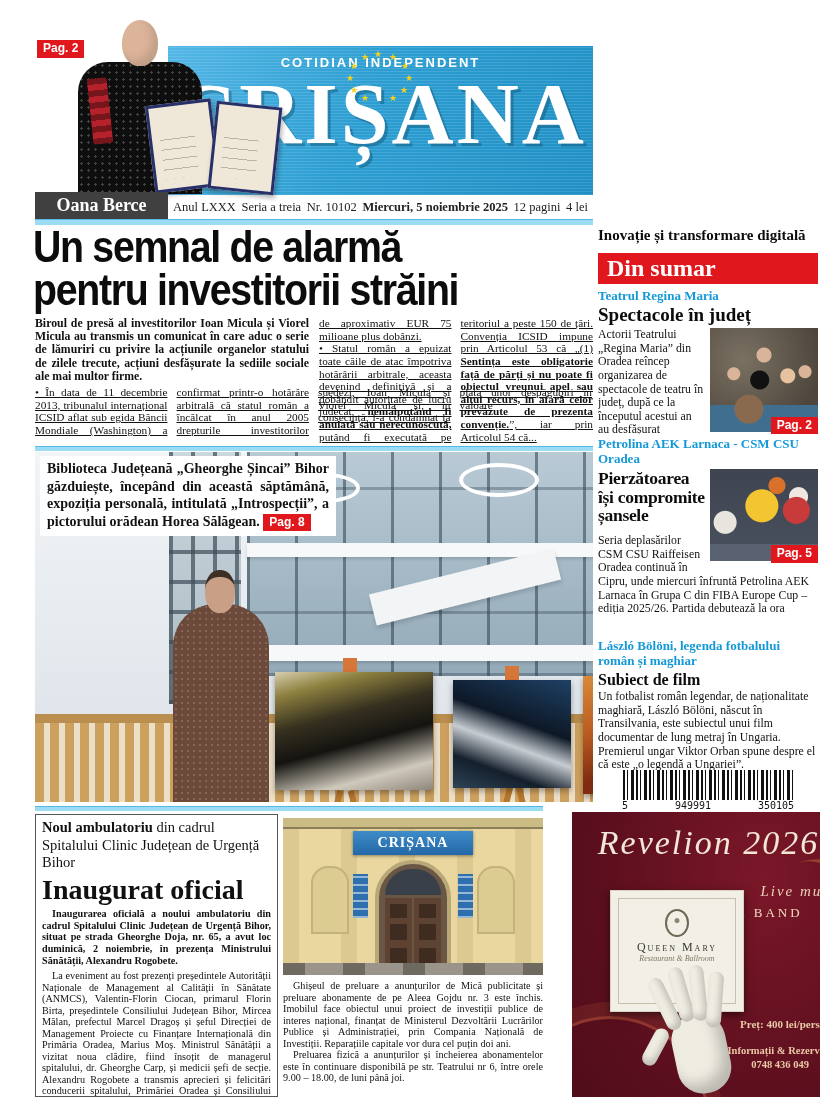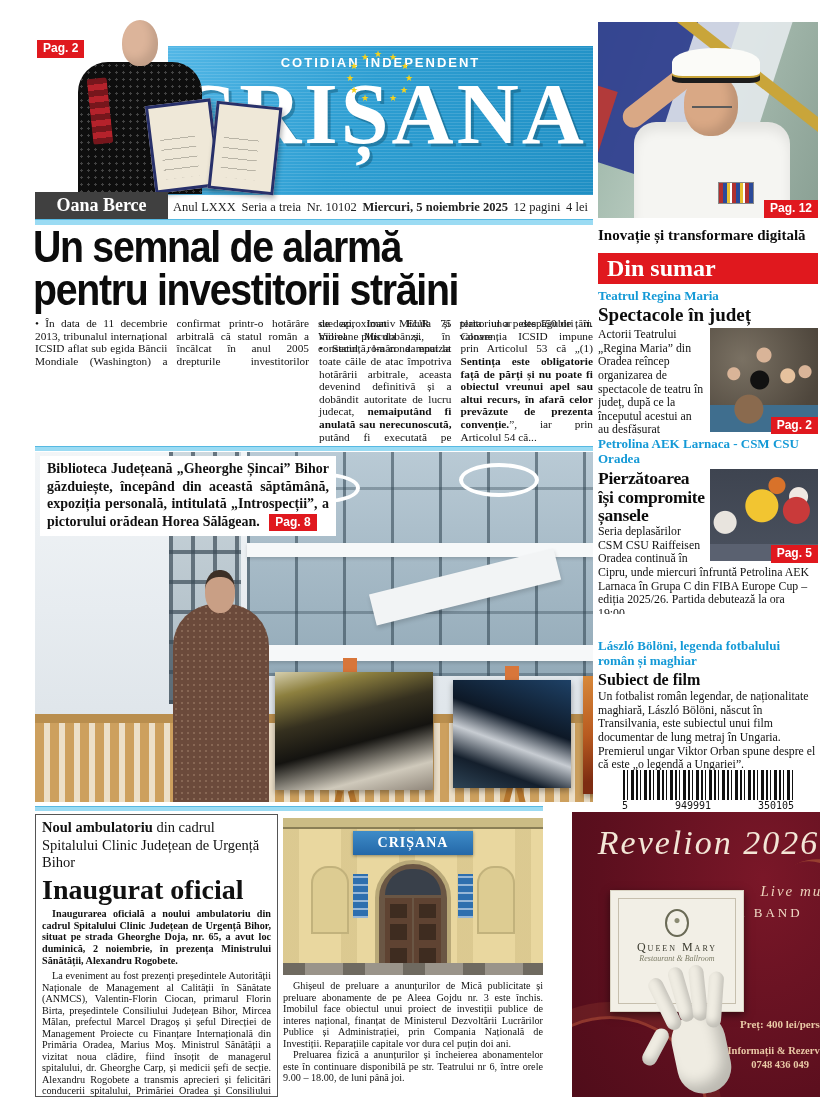--- a/index.html
+++ b/index.html
@@ -78,21 +78,21 @@
   .pag-officer{position:absolute;right:0;bottom:0;}
 
   
   .headline{left:33px;top:226px;width:640px;transform:scaleX(.873);transform-origin:0 0;
     font:bold 45px/0.95 "Liberation Sans",sans-serif;letter-spacing:-1.5px;color:#0c0c0c;}
   .headline div{white-space:nowrap;}
   .article{left:35px;top:317px;width:558px;height:128px;display:flex;gap:10px;overflow:hidden;
     font:11.3px/1.12 "Liberation Serif",serif;text-align:justify;}
   .article .half{width:274px;}
   .lede{font-weight:bold;font-size:11.8px;margin-bottom:3px;}
-  .cols2{column-count:2;column-gap:9px;height:100%;}
+  .cols2{column-count:2;column-gap:9px;height:100%;text-decoration:underline;}
   .half-l .cols2{height:58px;}
 
   
   .photo-lib{left:35px;top:452px;width:558px;height:350px;overflow:hidden;
     background:linear-gradient(180deg,#f2f5f7 0%,#e7ecf0 45%,#d9e0e6 100%);}
   .lib-win{position:absolute;right:0;top:0;width:62%;height:64%;
     background-image:repeating-linear-gradient(90deg,rgba(45,65,78,.55) 0 3px,transparent 3px 48px),
       repeating-linear-gradient(0deg,rgba(45,65,78,.35) 0 3px,transparent 3px 62px),
       linear-gradient(180deg,#b9cad5 0%,#93aab8 100%);}
   .lib-beam{position:absolute;background:#f6f8f9;box-shadow:0 2px 3px rgba(0,0,0,.15);}
@@ -117,31 +117,31 @@
   .pnt2{left:418px;top:228px;width:118px;height:108px;
     background:linear-gradient(200deg,#1e4166 0%,#0d1826 40%,#c7ccd2 58%,#141f2c 78%,#2e4456 100%);}
   .pnt3{left:548px;top:224px;width:60px;height:118px;
     background:linear-gradient(165deg,#d8893a 0%,#b85a20 45%,#7d2c12 80%);}
   .clamp{position:absolute;width:14px;height:16px;background:#d8763a;}
   .easel{position:absolute;width:6px;height:60px;background:#b5762e;}
 
   .caption-box{position:absolute;left:5px;top:4px;width:296px;background:#fff;
     padding:4px 7px 5px;box-sizing:border-box;
     font:bold 14px/1.25 "Liberation Serif",serif;text-align:justify;}
-  .caption-box .badge{margin-left:6px;}
+  .caption-box .badge{}
 
   
   .sb{left:598px;width:220px;}
   .sb-caption{top:227px;font:bold 15px "Liberation Serif",serif;white-space:nowrap;color:#0c0c0c;}
   .sb-banner{top:253px;height:31px;background:#e0181e;color:#fff;
     font:bold 24px/31px "Liberation Serif",serif;padding-left:9px;box-sizing:border-box;}
   .sb-item{overflow:hidden;}
   .kicker{font:bold 13px/1.18 "Liberation Serif",serif;color:#1399d6;margin-bottom:2px;}
   .sb-head{font:bold 19px/1.05 "Liberation Serif",serif;color:#0c0c0c;margin-bottom:3px;}
-  .sb-head2{font:bold 17.5px/1.08 "Liberation Serif",serif;letter-spacing:-.3px;color:#0c0c0c;margin-bottom:0;}
+  .sb-head2{font:bold 17.5px/1.08 "Liberation Serif",serif;letter-spacing:-.3px;color:#0c0c0c;margin-bottom:9px;}
   .sb-head3{font:bold 16px/1.1 "Liberation Serif",serif;color:#0c0c0c;margin-bottom:2px;white-space:nowrap;}
   .sb-body{font:11.8px/1.15 "Liberation Serif",serif;text-align:left;}
   .sb-photo{float:right;position:relative;margin:0 0 3px 5px;}
   .sb-photo .badge{position:absolute;right:0;bottom:-2px;}
   .ph-theater{width:108px;height:104px;
     background:radial-gradient(circle at 50% 26%,#d9b498 0 7px,transparent 8px),
       radial-gradient(circle at 22% 44%,#d9b498 0 6px,transparent 7px),
       radial-gradient(circle at 46% 50%,#111 0 9px,transparent 10px),
       radial-gradient(circle at 72% 46%,#e6c29e 0 7px,transparent 8px),
       radial-gradient(circle at 88% 42%,#d9b498 0 6px,transparent 7px),
@@ -267,41 +267,29 @@
   <div class="abs promo-photo">
     <div class="w-body"></div>
     <div class="w-head"></div>
     <div class="w-trophy"></div>
     <div class="w-dip w-dip1"></div>
     <div class="w-dip w-dip2"></div>
   </div>
   <span class="abs badge pag-promo">Pag. 2</span>
   <div class="abs promo-name">Oana Berce</div>
 
-  <div class="abs photo-officer">
-    <div class="flag-b"></div>
-    <div class="flag-w"></div>
-    <div class="flag-r"></div>
-    <div class="flag-pole"></div>
-    <div class="off-shirt"></div>
-    <div class="off-ribbons"></div>
-    <div class="off-arm"></div>
-    <div class="off-head"></div>
-    <div class="off-glasses"></div>
-    <div class="off-cap"></div>
-    <span class="badge pag-officer">Pag. 12</span>
-  </div>
 
   <div class="abs headline">
     <div>Un semnal de alarmă</div>
     <div>pentru investitorii străini</div>
   </div>
 
   <div class="abs article">
     <div class="half half-l">
+      <div class="lede">Biroul de presă al investitorilor Ioan Micula și Viorel Micula au transmis un comunicat în care aduc o serie de lămuriri cu privire la acțiunile organelor statului de zilele trecute, acțiuni desfășurate la sediile sociale ale mai multor firme.</div>
       <div class="cols2">
         <span>• În data de 11 decembrie 2013, tribunalul internațional ICSID aflat sub egida Băncii Mondiale (Washington) a confirmat printr-o hotărâre arbitrală că statul român a încălcat în anul 2005 drepturile investitorilor suedezi, Ioan Micula și Viorel Micula și, în consecință, l-a condamnat la plata unor despăgubiri în valoare</span>
       </div>
     </div>
     <div class="half">
       <div class="cols2">
         <span>de aproximativ EUR 75 milioane plus dobânzi.</span><br>
         <span>• Statul român a epuizat toate căile de atac împotriva hotărârii arbitrale, aceasta devenind definitivă și a dobândit autoritate de lucru judecat, </span><b>nemaiputând fi anulată sau nerecunoscută,</b><span> putând fi executată pe teritoriul a peste 150 de țări. Convenția ICSID impune prin Articolul 53 că „(1) </span><b>Sentința este obligatorie față de părți și nu poate fi obiectul vreunui apel sau altui recurs, în afară celor prevăzute de prezenta convenție.</b><span>”, iar prin Articolul 54 că...</span>
         
       </div>

